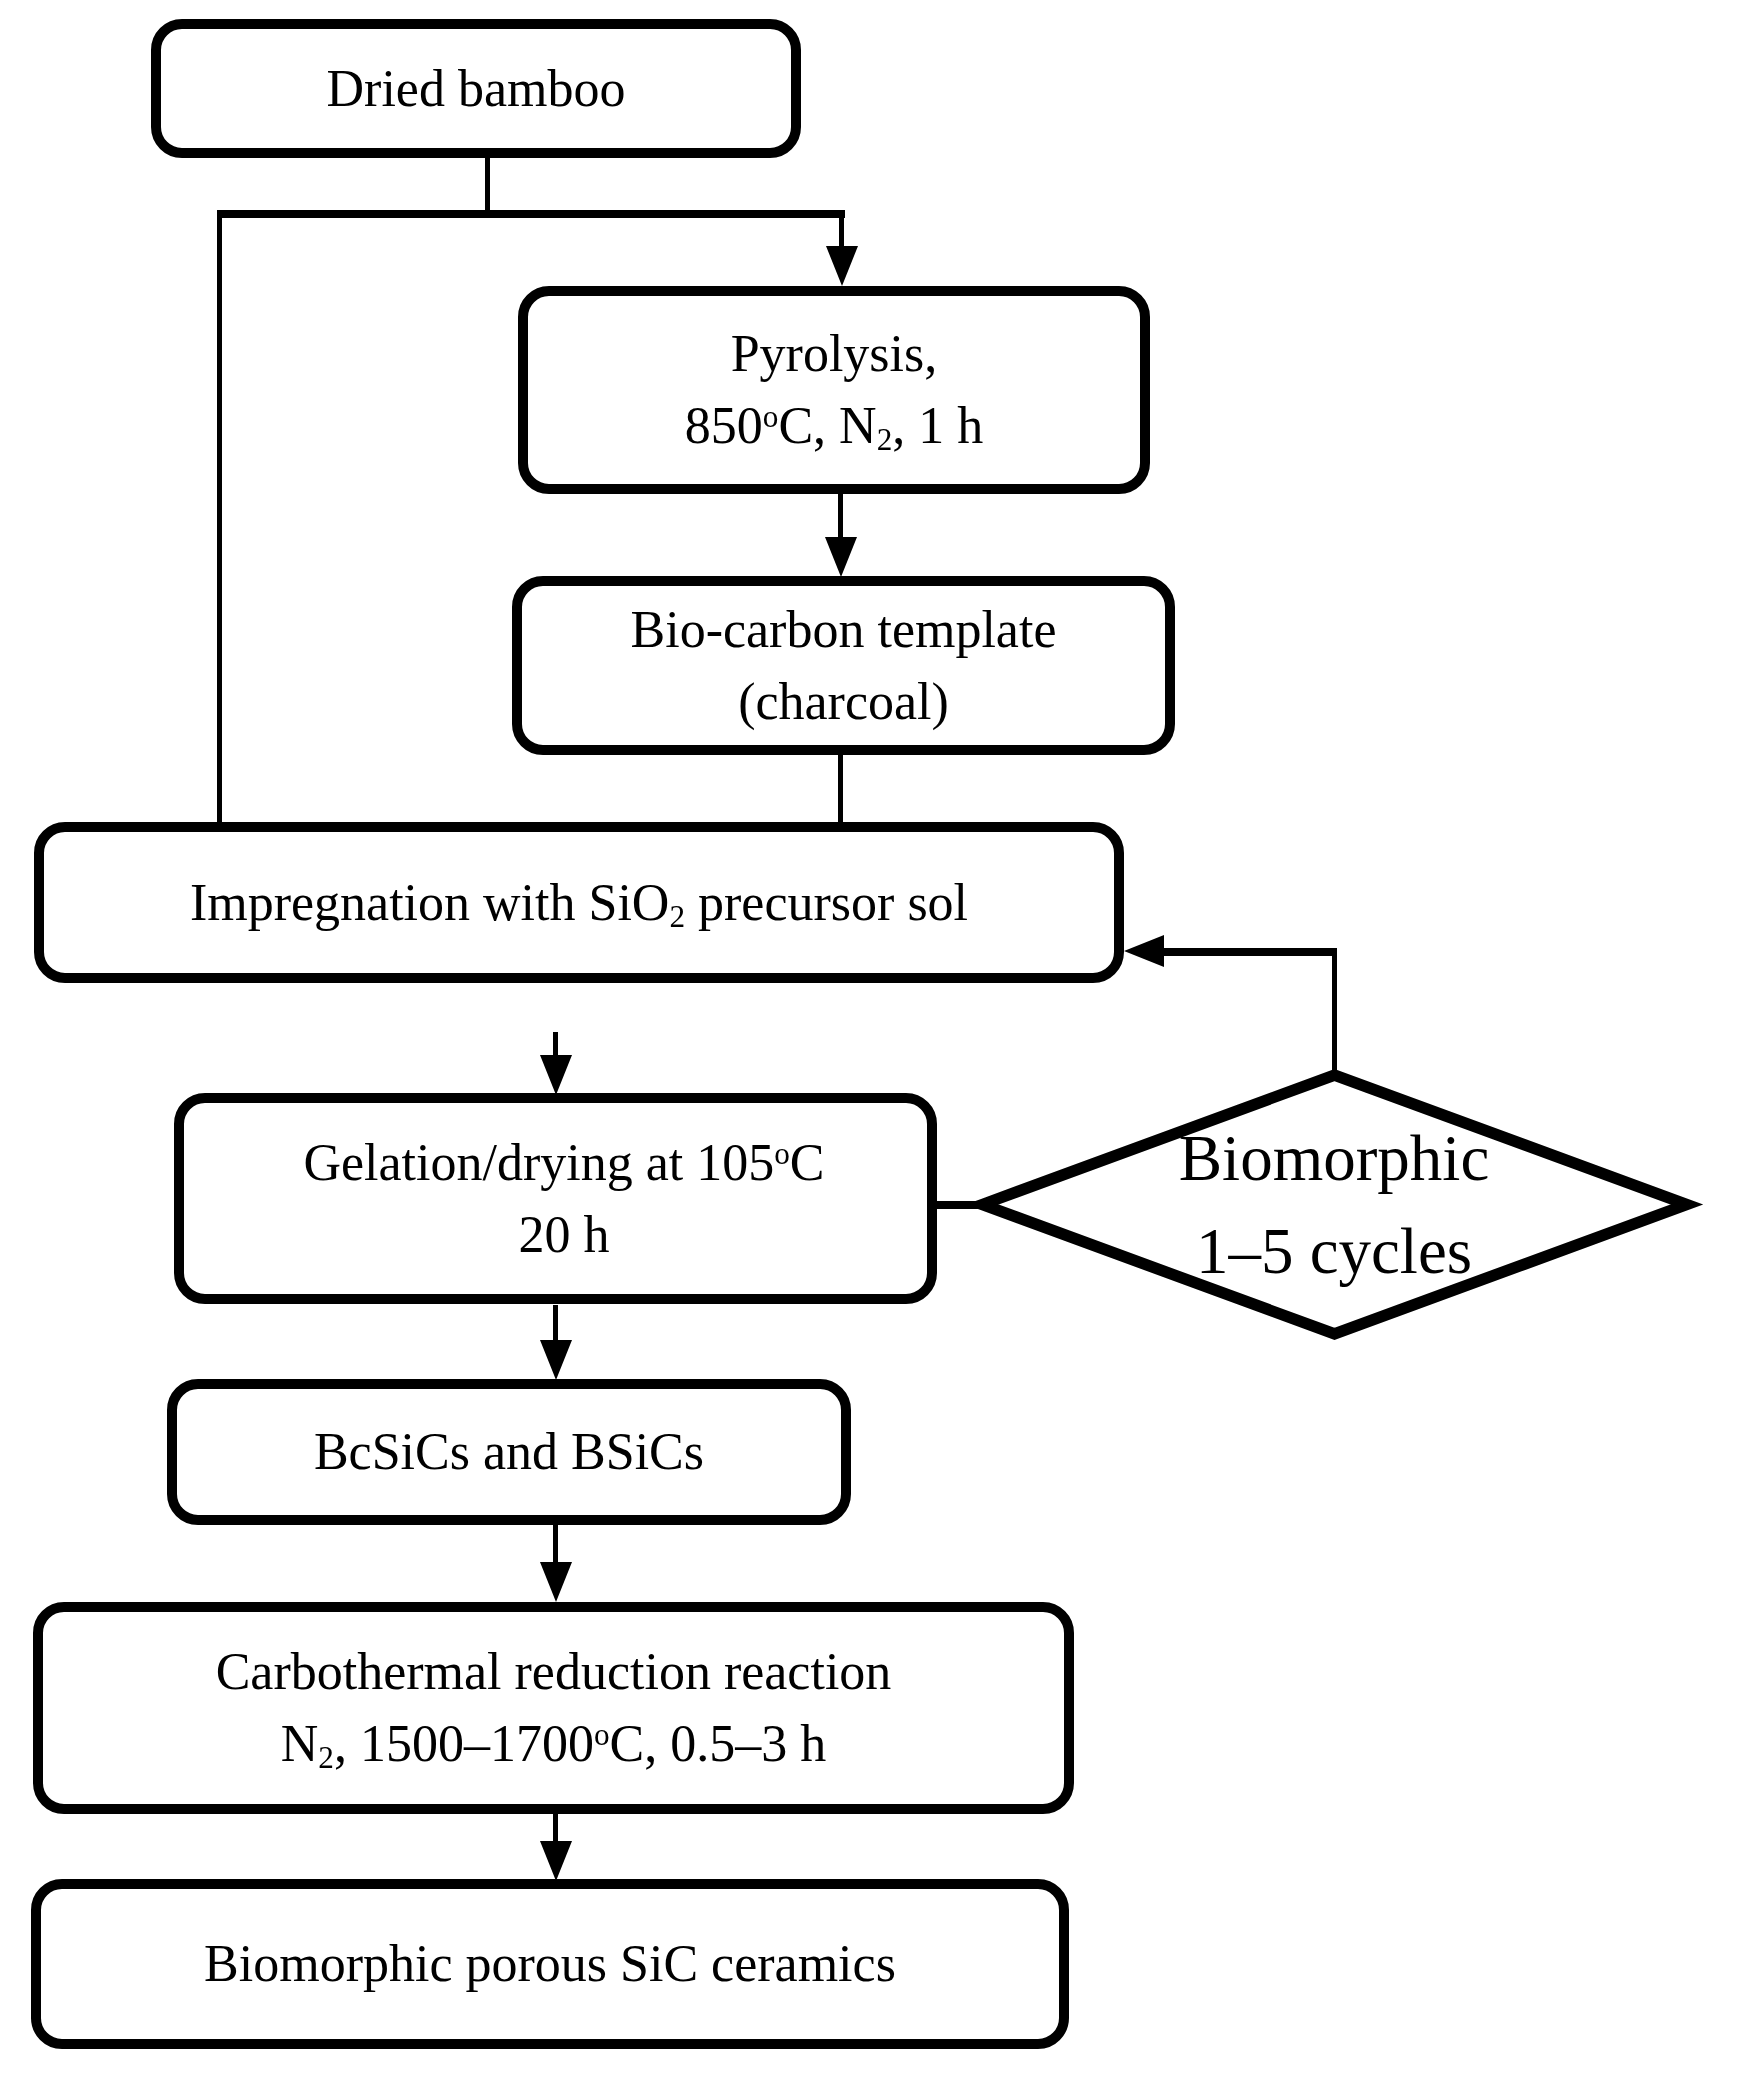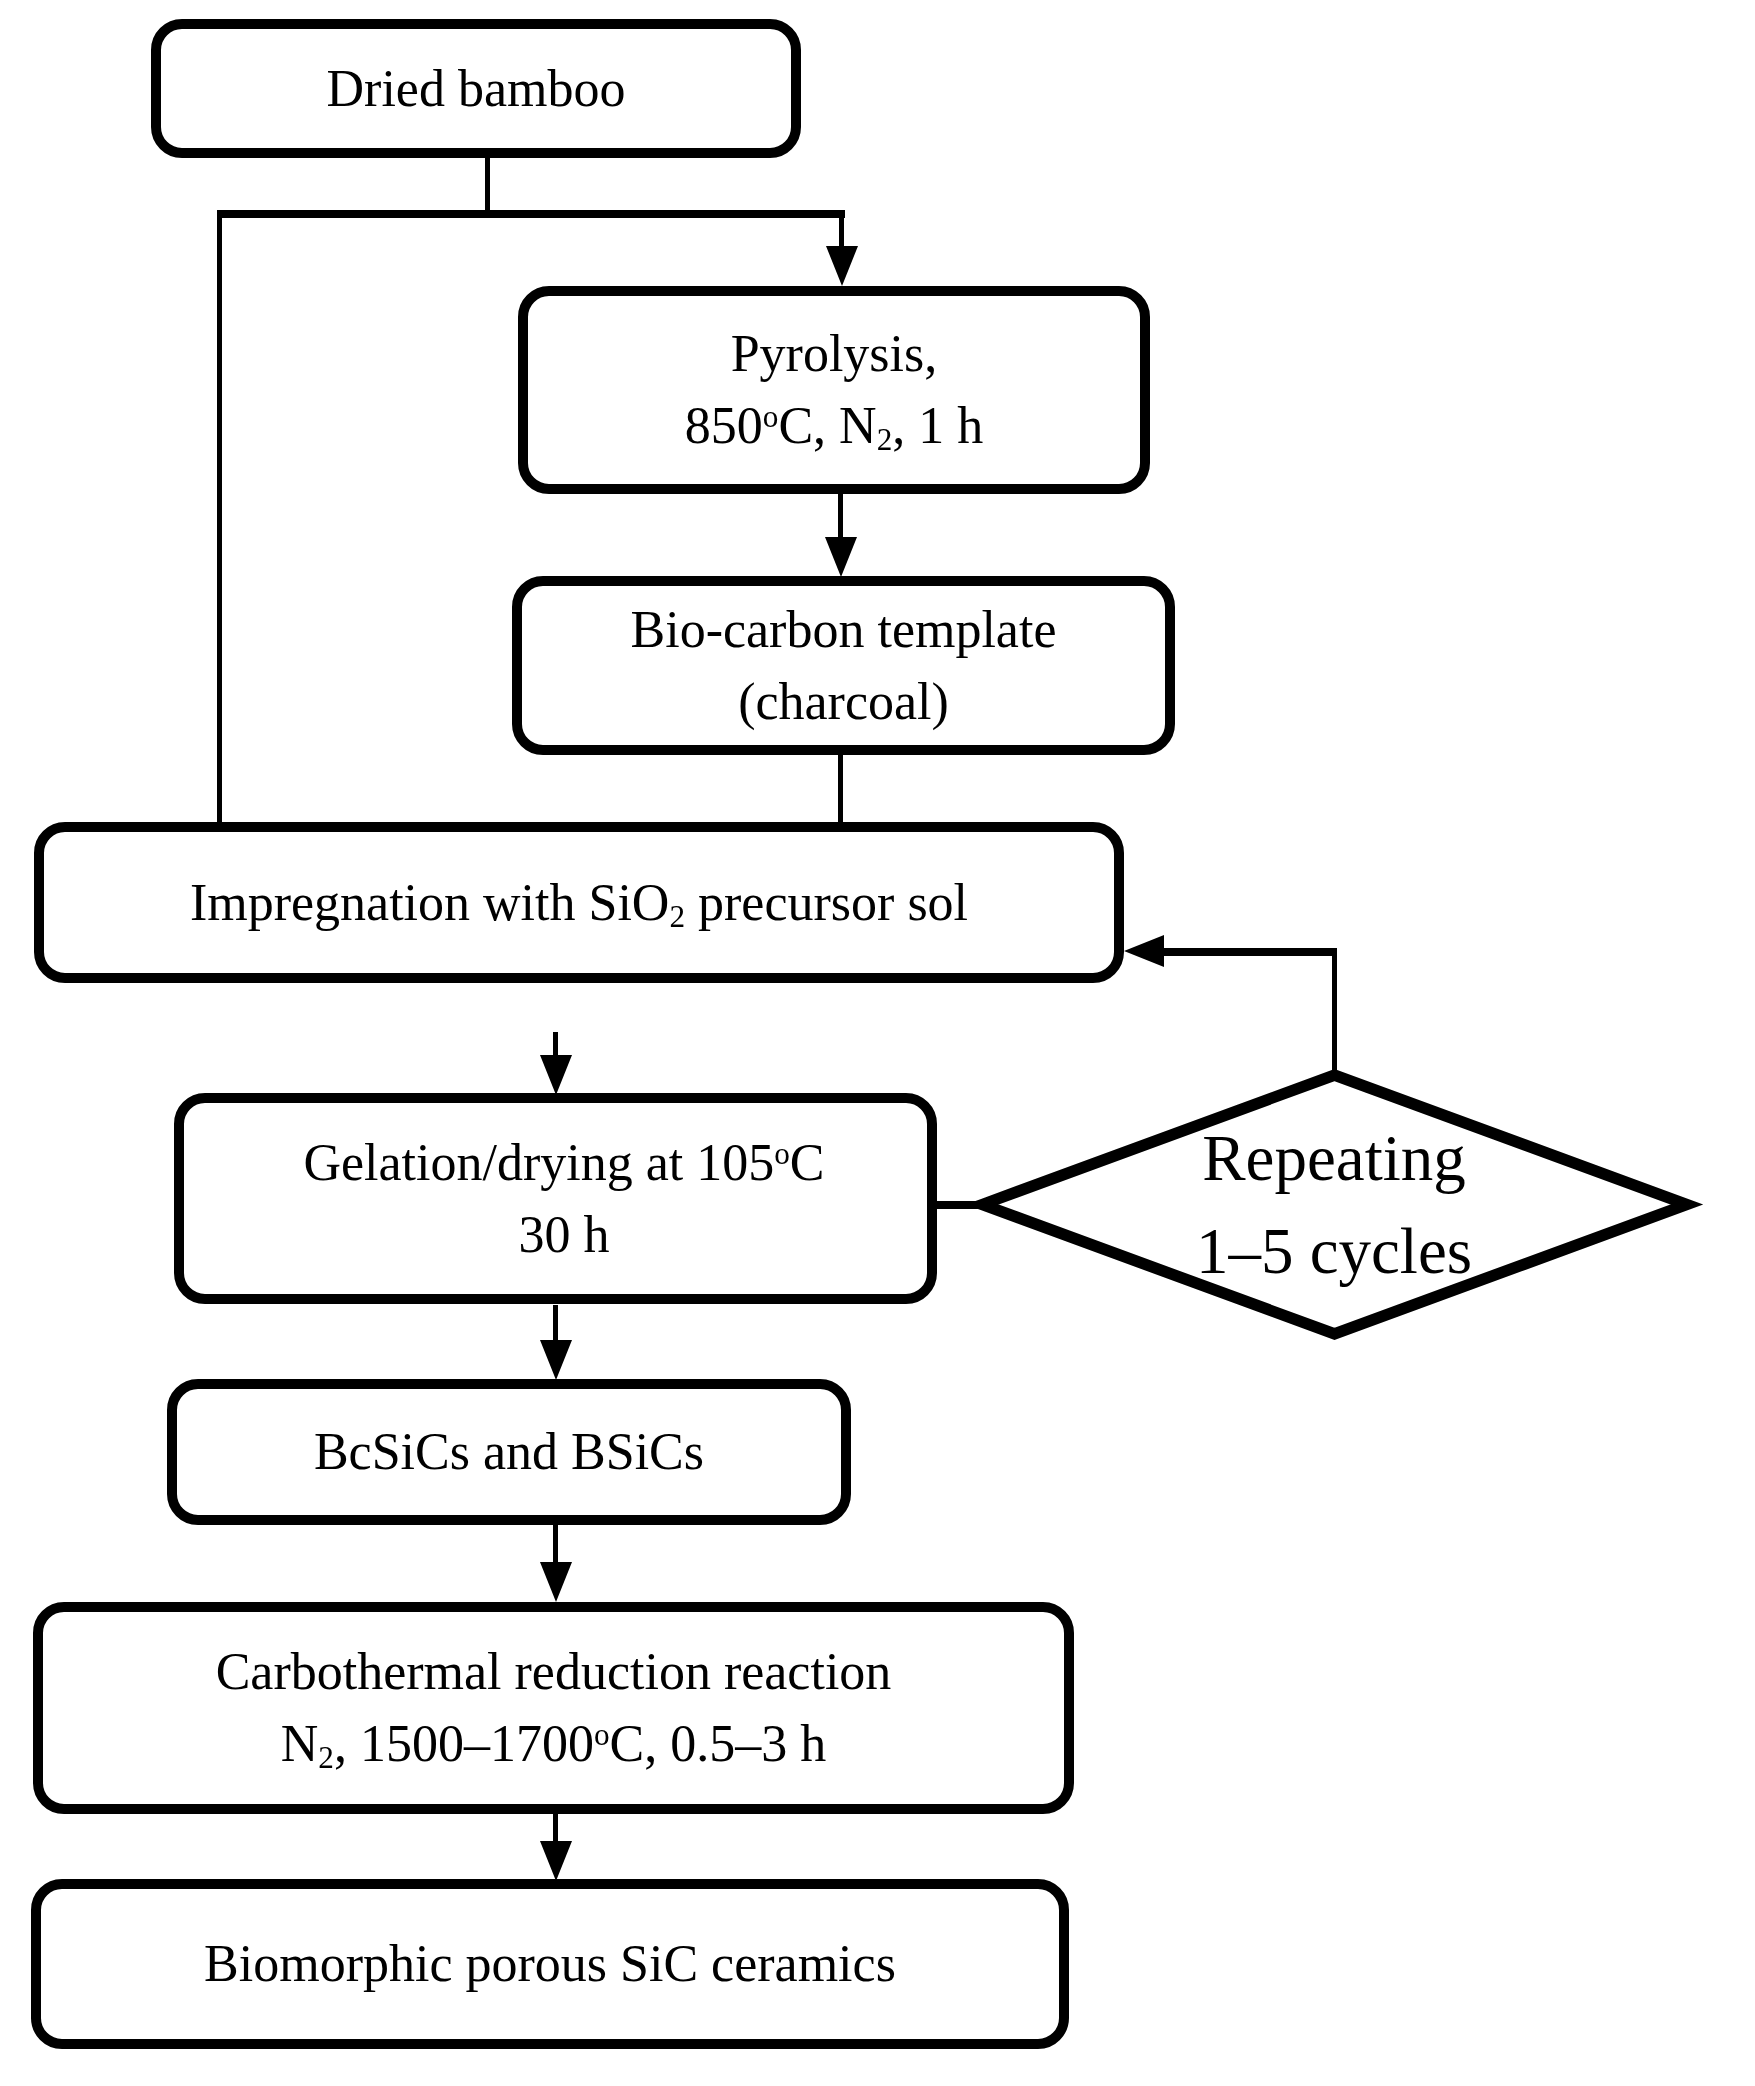--- a/index.html
+++ b/index.html
@@ -96,30 +96,30 @@
 
   <div class="arrow-left" style="left:1124px; top:935px;"></div>
   <div class="hline" style="left:1162px; top:948px; width:175px; height:7.8px;"></div>
   <div class="vline" style="left:1332px; top:948px; width:5.4px; height:131px;"></div>
 
   <div class="vline" style="left:553px; top:1032px; width:5.4px; height:25px;"></div>
   <div class="arrow-down" style="left:540px; top:1055px;"></div>
 
   <div class="node" style="left:174px; top:1093px; width:763px; height:211px;padding-left:17px;">
     <span class="line"><span>Gelation/drying at 105</span><sup>o</sup><span>C</span></span>
-    <span class="line">30 h</span>
+    <span class="line">20 h</span>
   </div>
 
   <div class="hline" style="left:931px; top:1201px; width:63px; height:7.8px;"></div>
 
   <svg id="diamond-svg" width="747" height="301" viewBox="0 0 1240 500">
     <polygon points="35,250 620,35 1205,250 620,465" fill="#ffffff" stroke="#000000" stroke-width="19" stroke-linejoin="miter"></polygon>
   </svg>
   <div id="diamond-label">
-    <span class="line">Repeating</span>
+    <span class="line">Biomorphic</span>
     <span class="line">1–5 cycles</span>
   </div>
 
   <div class="vline" style="left:553px; top:1305px; width:5.4px; height:37px;"></div>
   <div class="arrow-down" style="left:540px; top:1340px;"></div>
 
   <div class="node" style="left:167px; top:1379px; width:684px; height:146px;">
     <span class="line">BcSiCs and BSiCs</span>
   </div>
 

